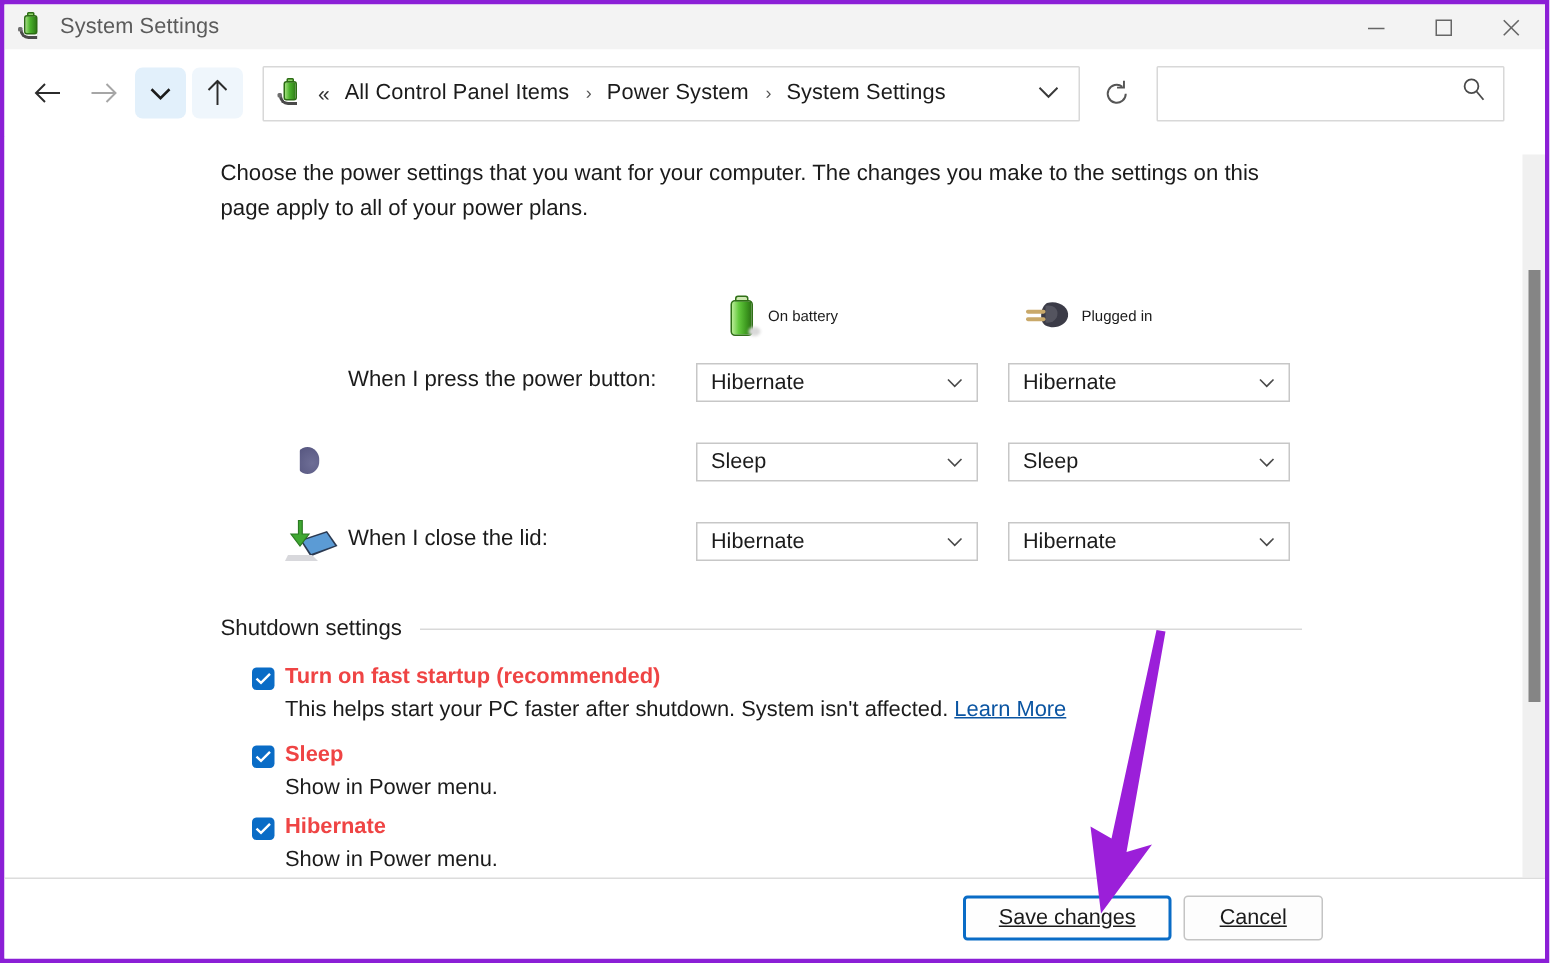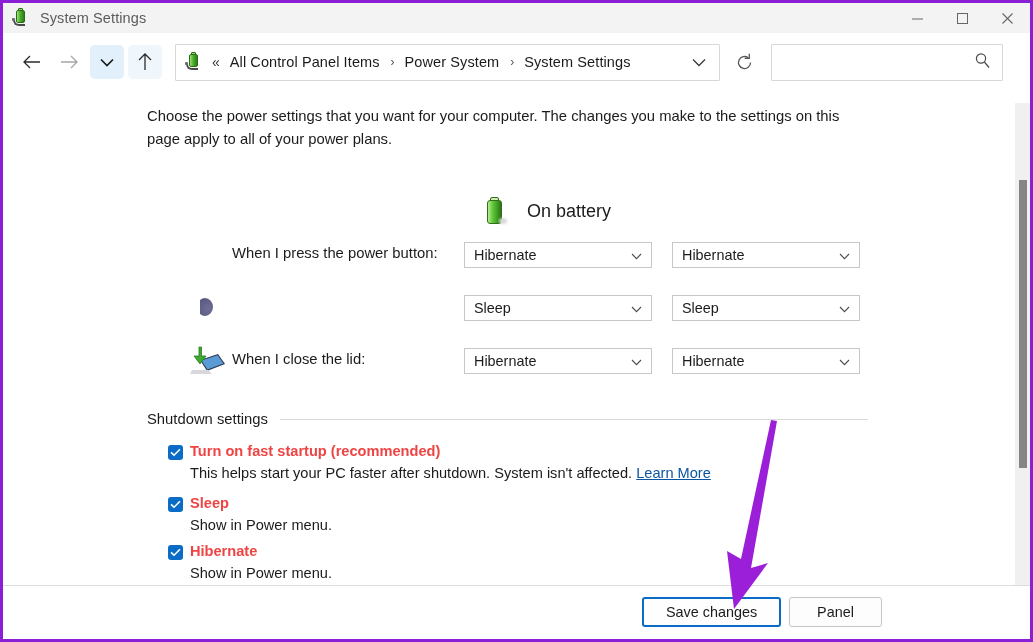--- a/index.html
+++ b/index.html
@@ -111,21 +111,21 @@
     font-size: 14.8px; color: #1b1b1b; line-height: 23px;
   }
 
   .section-head {
     position: absolute; display: flex; align-items: center; width: 721px; left: 144px;
   }
   .section-head .lbl { font-size: 14.8px; color: #1b1b1b; white-space: nowrap; }
   .section-head .rule { flex: 1; height: 1px; background: #d9d9d9; margin-left: 12px; }
 
   .colhead { position: absolute; display: flex; align-items: center; }
-  .colhead .lbl { font-size: 18px; color: #1b1b1b; margin-left: 19px; }
+  .colhead .lbl { font-size: 10px; color: #1b1b1b; margin-left: 4px; }
 
   .batt-ico { position: relative; width: 26px; height: 30px; }
   .batt-ico .b {
     position: absolute; left: 5px; top: 4px; width: 15px; height: 24px;
     background: linear-gradient(to right, #b9ec96 0%, #63c93d 35%, #3f9c21 72%, #2d7415 100%);
     border: 1px solid #2f6f17; border-radius: 3px;
   }
   .batt-ico .c {
     position: absolute; left: 8px; top: 1px; width: 9px; height: 4px;
     background: #cfe9b2; border: 1px solid #2f6f17; border-radius: 2px 2px 0 0;
@@ -224,20 +224,21 @@
   .footer {
     position: absolute; left: 0; right: 0; bottom: 0; height: 54px;
     background: #ffffff; border-top: 1px solid #dcdcdc;
   }
   .btn {
     position: absolute; top: 11px; height: 30px;
     font-size: 14.4px; font-family: inherit; color: #1b1b1b;
     background: #fdfdfd; border: 1px solid #c4c4c4; border-radius: 3px;
     display: flex; align-items: center; justify-content: center;
     cursor: pointer;
+    text-decoration: underline;
   }
   .btn.primary {
     left: 639px; width: 139px; border: 2px solid #0a6cc6; background: #fefefe;
   }
   .btn.secondary { left: 786px; width: 93px; }
 
   
   .arrow { position: absolute; left: 0; top: 0; pointer-events: none; }
 </style>
 </head>
@@ -343,20 +344,31 @@
 
 
     <div class="colhead" style="left:479px; top:105px">
       <span class="batt-ico">
         <span class="c"></span>
           <span class="b"></span>
           <span class="sh"></span>
       </span>
       <span class="lbl">On battery</span>
     </div>
+    <div class="colhead" style="left:678px; top:107px">
+      <span class="plug-ico">
+        <svg width="36" height="26" viewBox="0 0 36 26">
+          <path d="M17 4 C25 2, 32 7, 31 13 C30 19, 22 22, 16 19 C12 17, 12 7, 17 4 Z" fill="#3b3b47"></path>
+          <path d="M16 6 C20 5, 24 7, 24 11 C24 15, 20 18, 16 17 Z" fill="#54545f"></path>
+          <rect x="3" y="8.5" width="13" height="2.6" rx="1.2" fill="#c9a96a"></rect>
+          <rect x="3" y="13.5" width="13" height="2.6" rx="1.2" fill="#c9a96a"></rect>
+        </svg>
+      </span>
+      <span class="lbl">Plugged in</span>
+    </div>
 
     <div class="row" style="top:145px">
       <span class="icon">
         <span class="pwr"><span class="ring"></span><span class="inner"></span><span class="glyph"></span><span class="stem"></span></span>
       </span>
       <span class="rlabel">When I press the power button:</span>
       <span class="combo c1">
         <span class="val">Hibernate</span>
         <span class="car">
           <svg width="11" height="7" viewBox="0 0 11 7">
@@ -464,20 +476,20 @@
       <span class="chk-desc">Show in Power menu.</span>
     </div>
 
     <div class="scrolltrack">
       <div class="scrollthumb"></div>
     </div>
   </div>
 
   <div class="footer">
     <div class="btn primary">Save changes</div>
-    <div class="btn secondary">Panel</div>
+    <div class="btn secondary">Cancel</div>
   </div>
 
   <svg class="arrow" width="1033" height="642" viewBox="0 0 1033 642">
     <path d="M774 418 L748 565 L765 560 L731 606 L724 548 L738 556 L768 417 Z" fill="#9b1fd9"></path>
   </svg>
 
 </div>
 
 </body></html>

